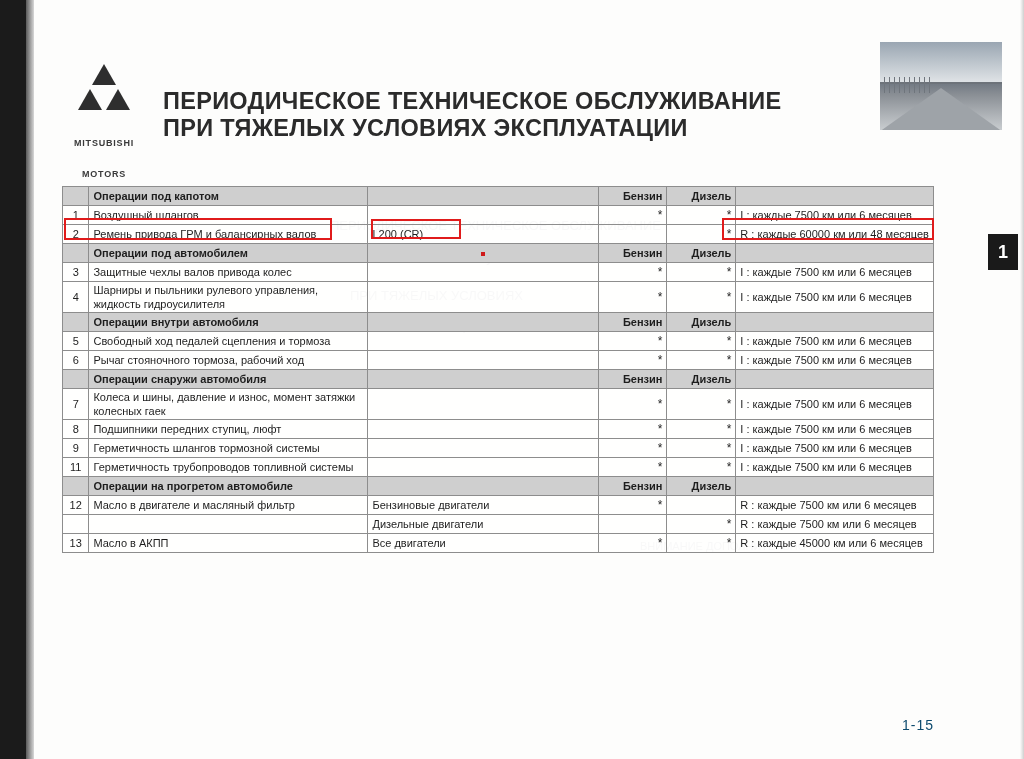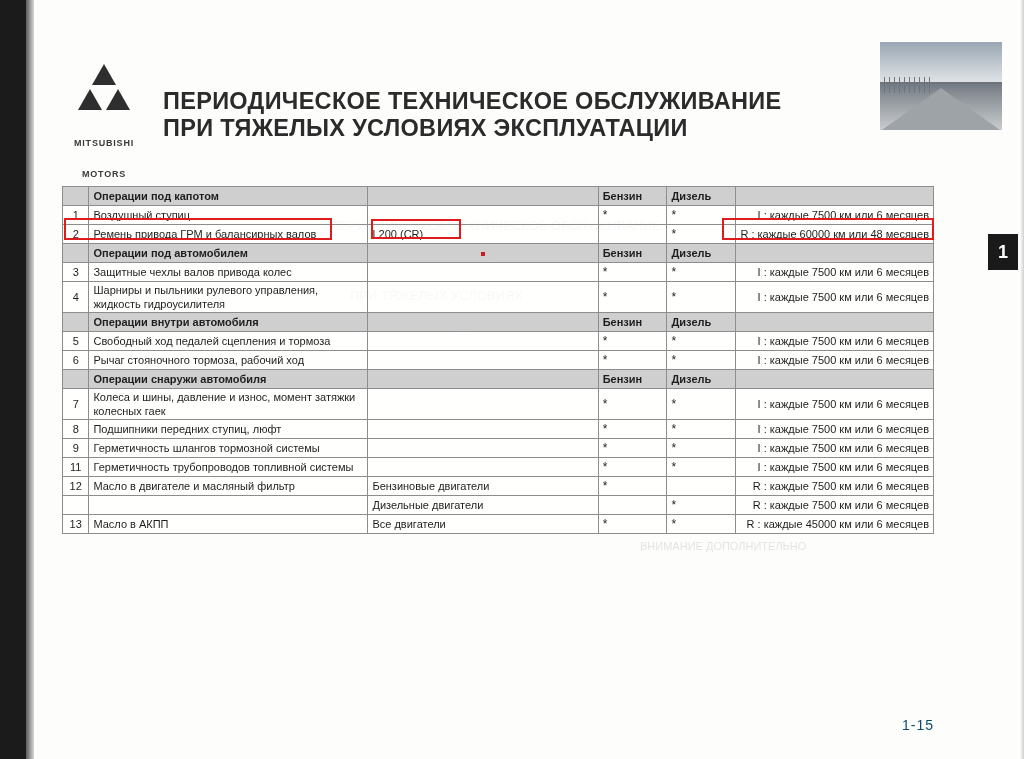--- a/index.html
+++ b/index.html
@@ -129,22 +129,22 @@
   table.sched td {
     border: 1px solid #8d8d8d;
     padding: 1px 4px;
     height: 16px;
     vertical-align: middle;
     line-height: 14px;
   }
   .c-num { width: 18px; text-align: center; }
   .c-op  { width: 290px; }
   .c-mid { width: 238px; }
-  .c-fuel{ width: 62px; text-align: left; margin-left: 32px; }
-  .c-int { width: 204px; text-align: right; }
+  .c-fuel{ width: 62px; text-align: right; margin-left: 32px; }
+  .c-int { width: 204px; }
   .section-row td {
     background: #cfcfcf;
     font-weight: bold;
   }
   .star { font-size: 12px; line-height: 10px; }
   
   .redbox {
     position: absolute;
     border: 2px solid #e01b1b;
     box-sizing: border-box;
@@ -214,21 +214,21 @@
           <tr class="section-row">
             <td class="c-num"></td>
             <td class="c-op">Операции под капотом</td>
             <td class="c-mid"></td>
             <td class="c-fuel">Бензин</td>
             <td class="c-fuel">Дизель</td>
             <td class="c-int"></td>
           </tr>
           <tr>
             <td class="c-num">1</td>
-            <td class="c-op">Воздушный ступиц</td>
+            <td class="c-op">Воздушный шлангов</td>
             <td class="c-mid"></td>
             <td class="c-fuel star">*</td>
             <td class="c-fuel star">*</td>
             <td class="c-int">I : каждые 7500 км или 6 месяцев</td>
           </tr>
           <tr>
             <td class="c-num">2</td>
             <td class="c-op">Ремень привода ГРМ и балансирных валов</td>
             <td class="c-mid">L200 (CR)</td>
             <td class="c-fuel star"></td>
@@ -316,20 +316,28 @@
             <td class="c-int">I : каждые 7500 км или 6 месяцев</td>
           </tr>
           <tr>
             <td class="c-num">11</td>
             <td class="c-op">Герметичность трубопроводов топливной системы</td>
             <td class="c-mid"></td>
             <td class="c-fuel star">*</td>
             <td class="c-fuel star">*</td>
             <td class="c-int">I : каждые 7500 км или 6 месяцев</td>
           </tr>
+          <tr class="section-row">
+            <td class="c-num"></td>
+            <td class="c-op">Операции на прогретом автомобиле</td>
+            <td class="c-mid"></td>
+            <td class="c-fuel">Бензин</td>
+            <td class="c-fuel">Дизель</td>
+            <td class="c-int"></td>
+          </tr>
           <tr>
             <td class="c-num">12</td>
             <td class="c-op">Масло в двигателе и масляный фильтр</td>
             <td class="c-mid">Бензиновые двигатели</td>
             <td class="c-fuel star">*</td>
             <td class="c-fuel star"></td>
             <td class="c-int">R : каждые 7500 км или 6 месяцев</td>
           </tr>
           <tr>
             <td class="c-num"></td>

